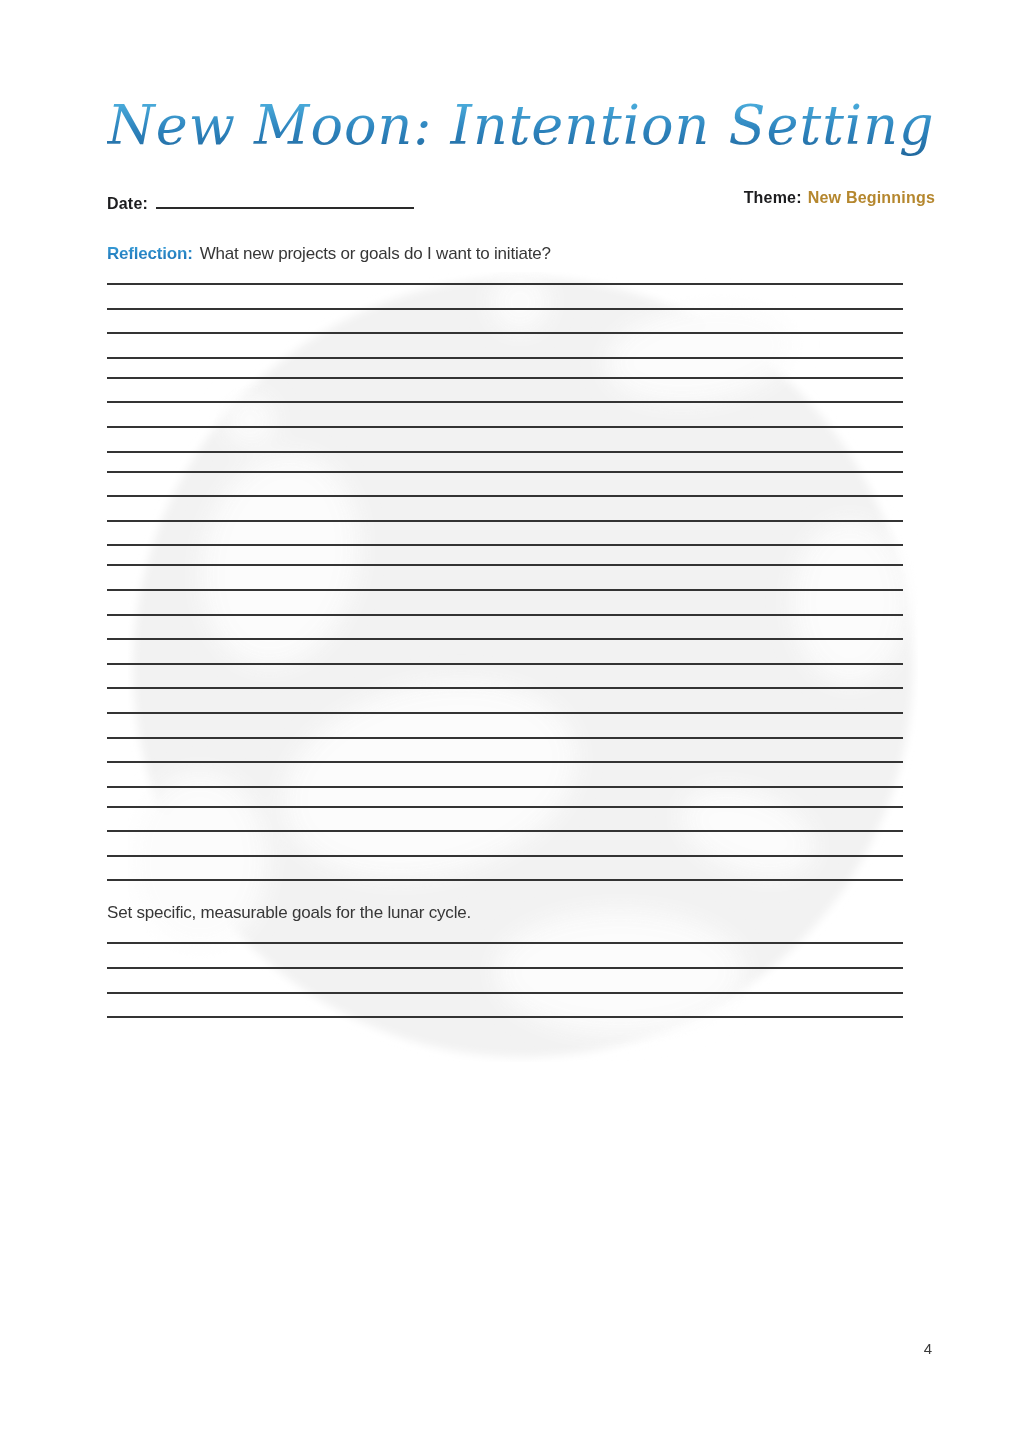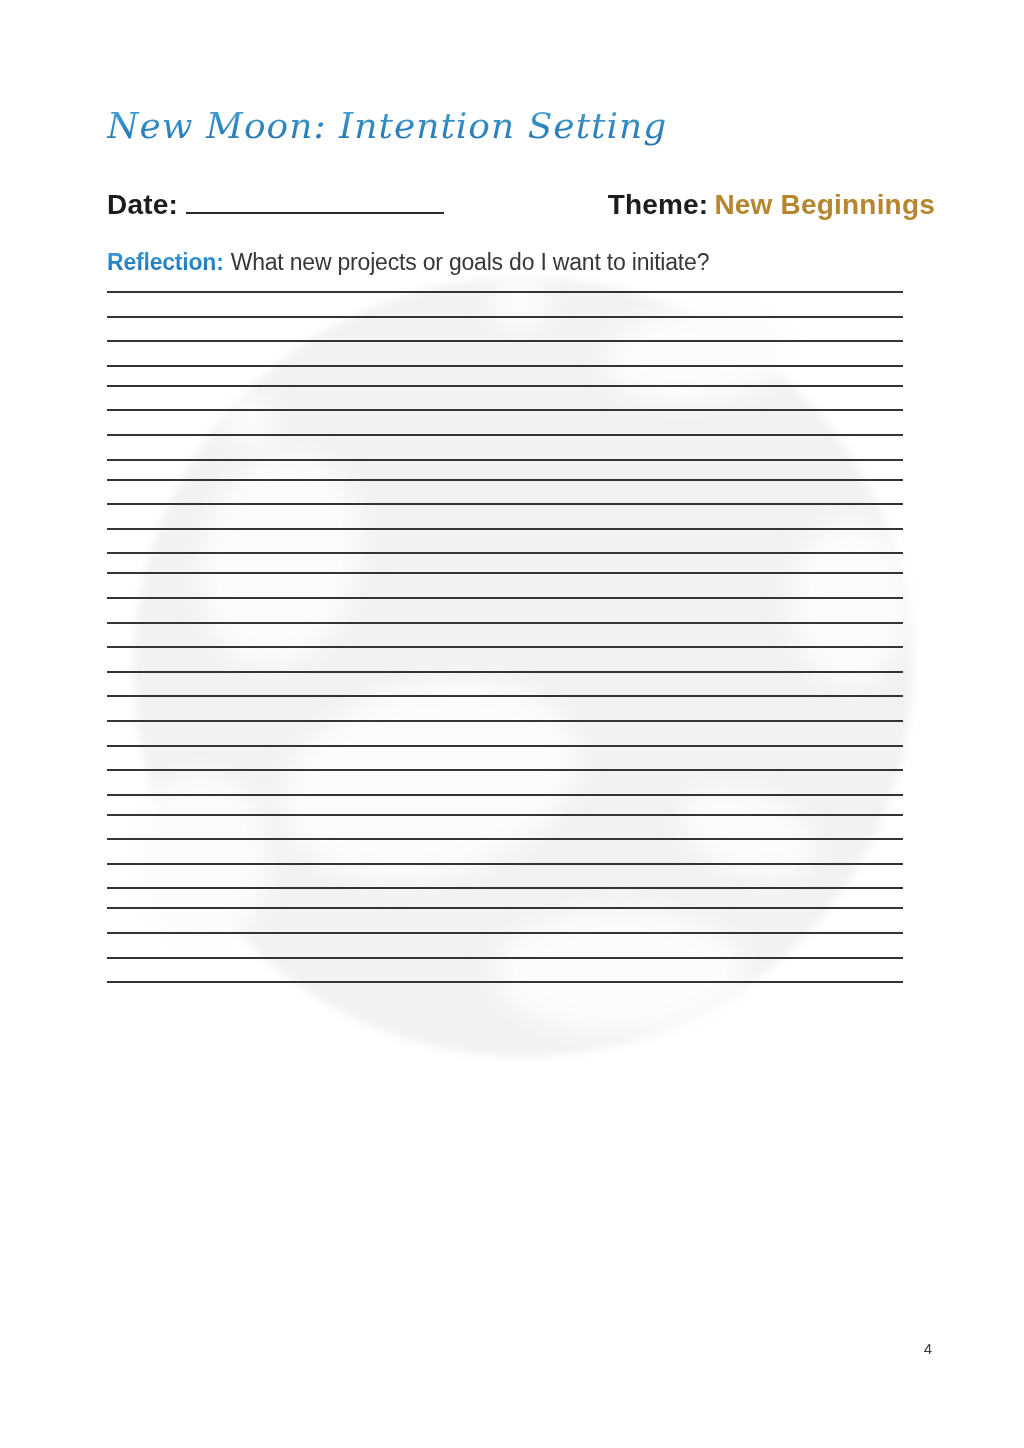--- a/index.html
+++ b/index.html
@@ -27,60 +27,60 @@
 
   .content {
     position: absolute;
     left: 107px;
     top: 0;
     width: 828px;
   }
 
   .title {
     margin-top: 90px;
-    text-align: left;
+    text-align: center;
     font-family: "DejaVu Serif", serif;
     font-style: italic;
     font-weight: 400;
-    font-size: 36px;
+    font-size: 54px;
     line-height: 72px;
     letter-spacing: 1px;
     background: linear-gradient(180deg,
       var(--title-gradient-start, #58bfe9) 0%,
       #2d83bd 55%,
       var(--title-gradient-end, #1f6397) 100%);
     -webkit-background-clip: text;
     background-clip: text;
     color: transparent;
     -webkit-text-fill-color: transparent;
   }
 
   .meta-row {
     margin-top: 27px;
     display: flex;
     justify-content: space-between;
     align-items: flex-start;
-    font-size: 28px;
+    font-size: 16px;
     font-weight: 700;
     color: #1d1d1f;
     letter-spacing: 0.2px;
   }
   .date-blank {
     display: inline-block;
     width: 258px;
     height: 20px;
     margin-left: 8px;
     border-bottom: 2px solid #2a2a2a;
     vertical-align: baseline;
   }
   .theme-value { color: var(--accent-gold, #b5872e); margin-left: 6px; }
 
   .q {
     margin-top: 28px;
-    font-size: 23px;
+    font-size: 17px;
     line-height: 22px;
     letter-spacing: -0.2px;
     color: #373737;
   }
   .q.first { margin-top: 30px; }
   .q.sub { margin-top: 21px; }
 
   .label {
     font-weight: 700;
     padding-right: 7px;
@@ -187,20 +187,23 @@
       </div>
 
     <div class="lines">
         <div class="write-line"></div>
         <div class="write-line"></div>
         <div class="write-line"></div>
         <div class="write-line"></div>
       </div>
 
 
+    <p class="q sub">
+      <span>Set specific, measurable goals for the lunar cycle.</span>
+    </p>
     <div class="lines">
         <div class="write-line"></div>
         <div class="write-line"></div>
         <div class="write-line"></div>
         <div class="write-line"></div>
       </div>
 
   </div>
 
   <div class="page-num">4</div>

